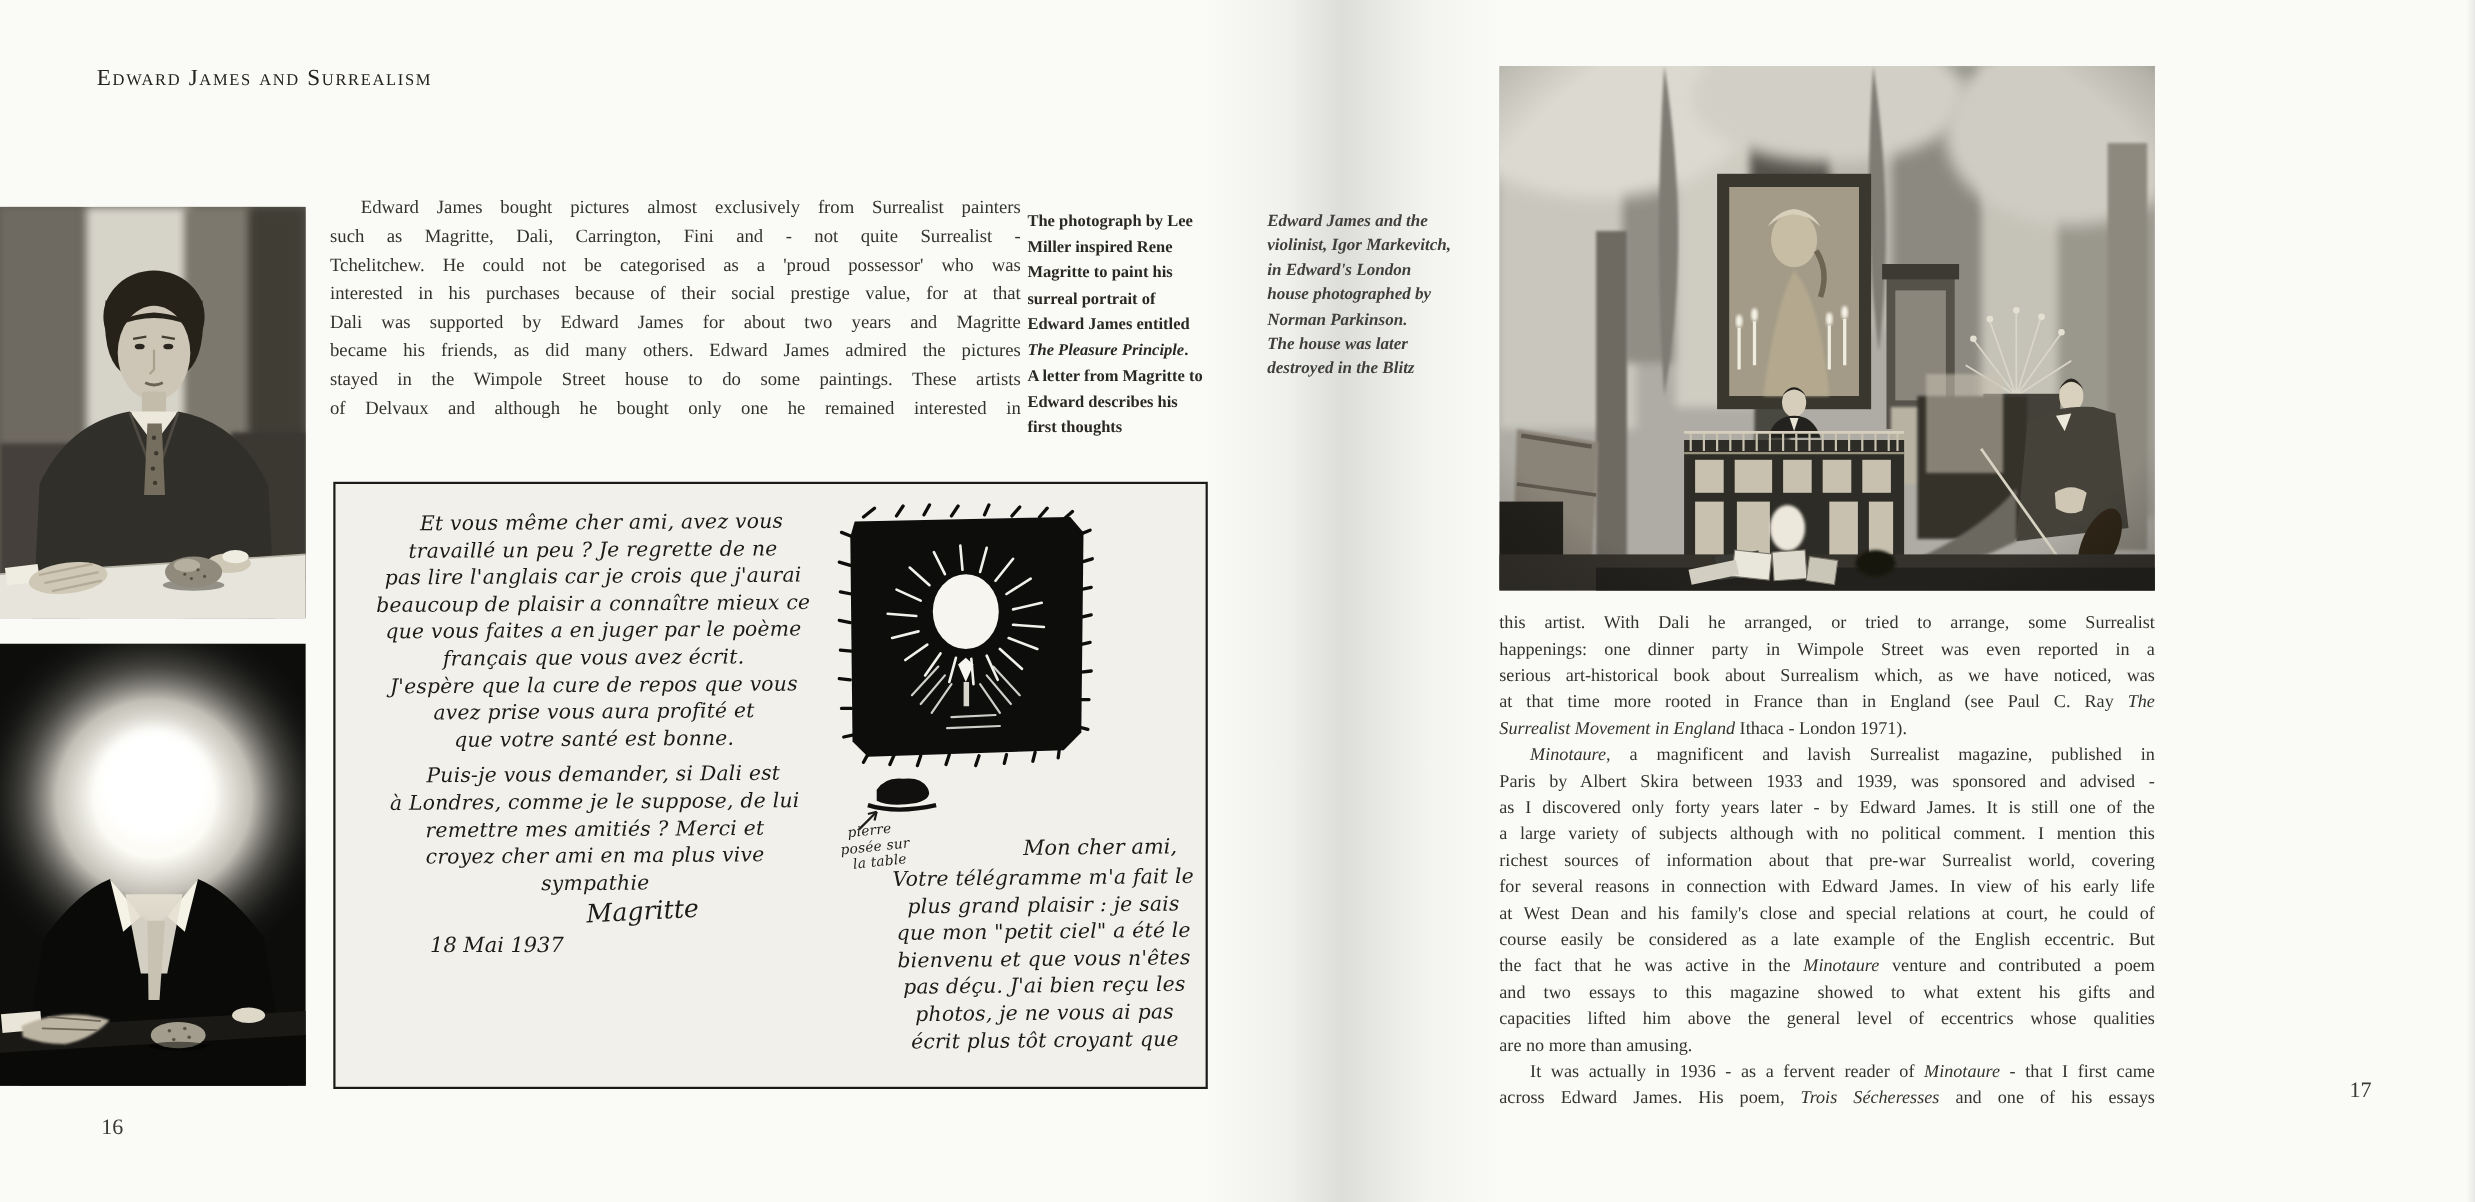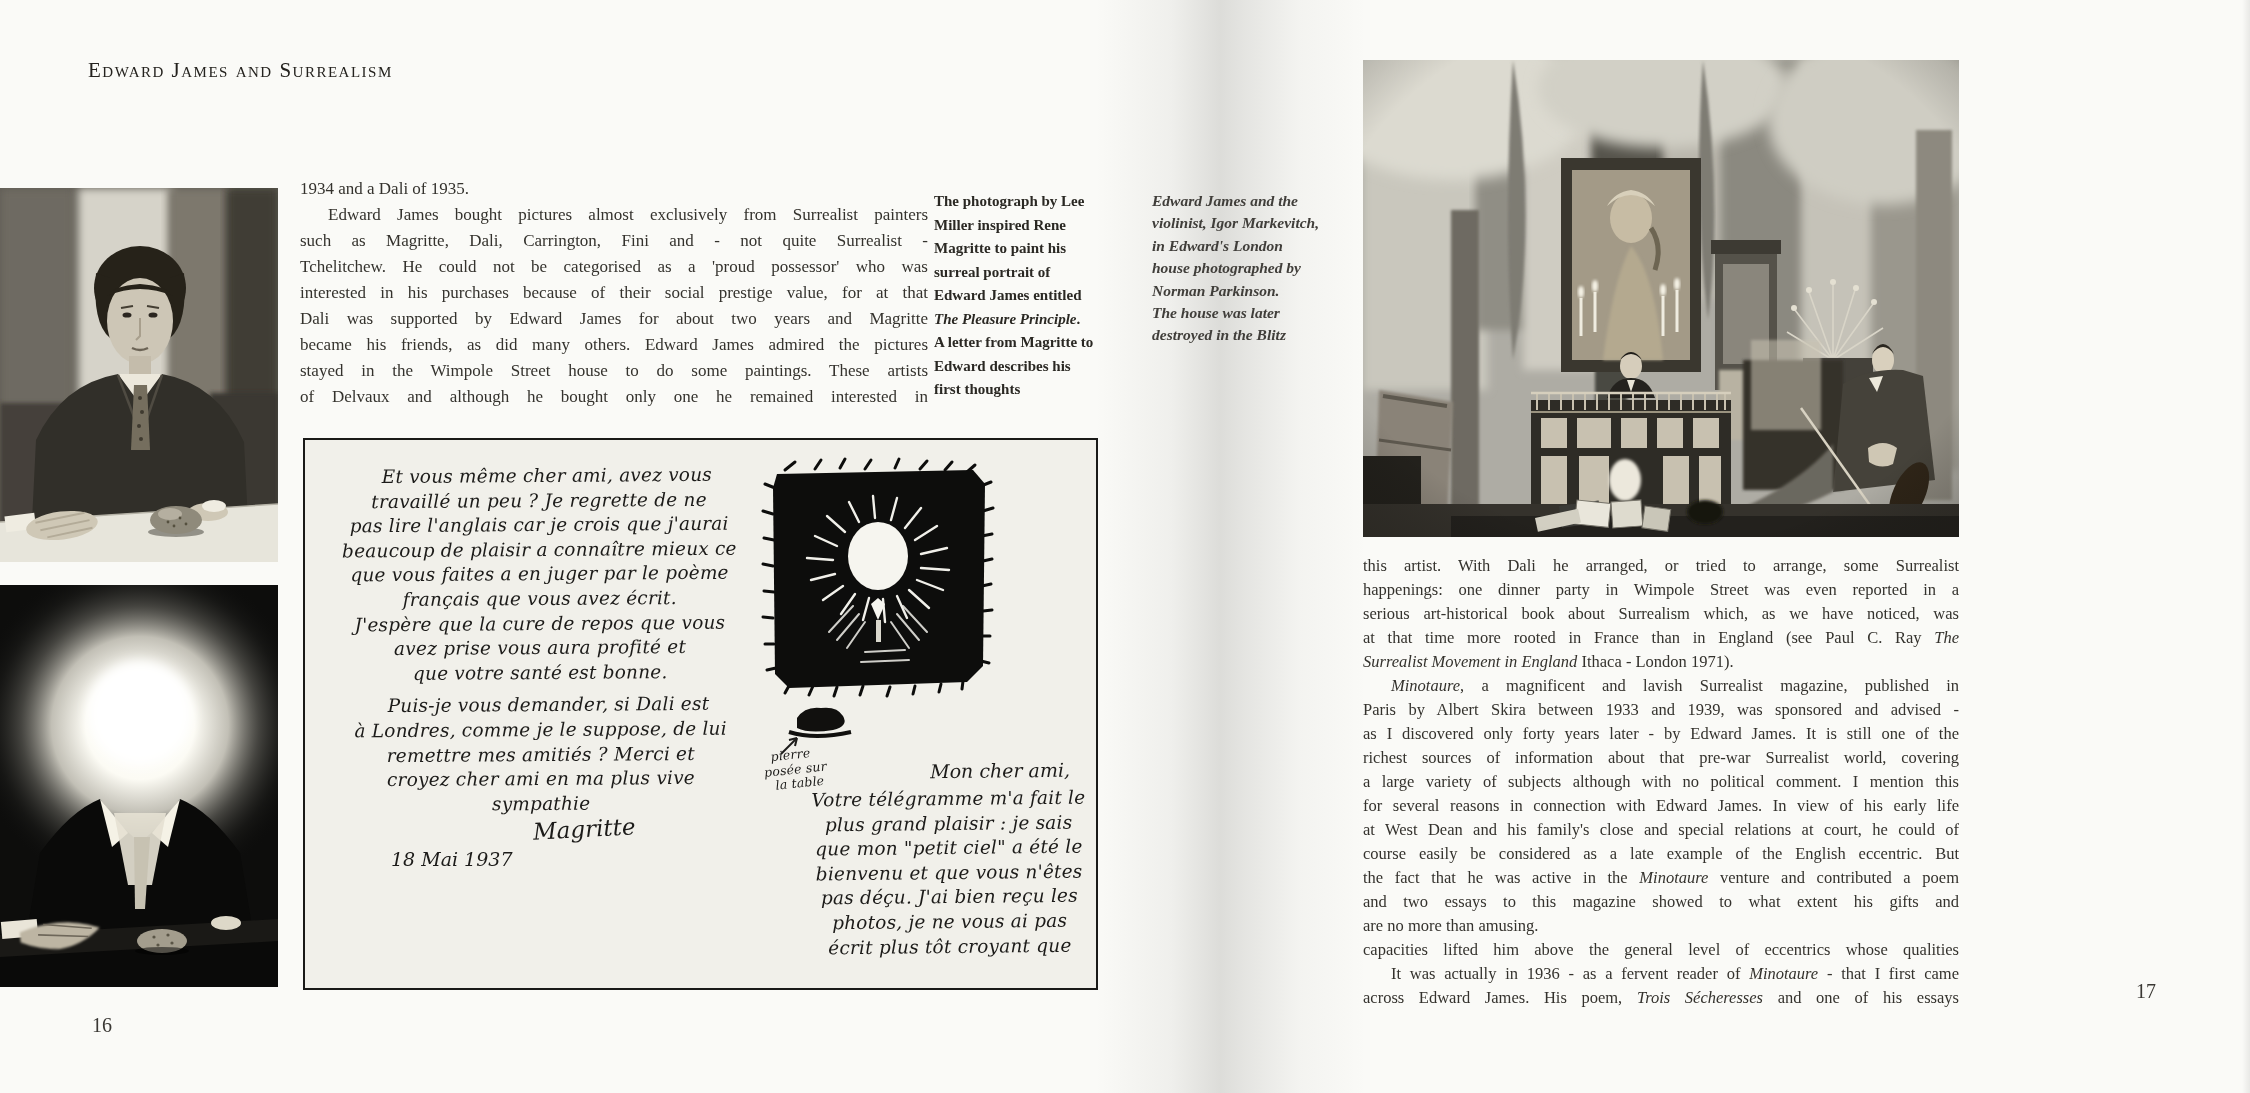--- a/index.html
+++ b/index.html
@@ -155,21 +155,20 @@
     <ellipse cx="162" cy="356" rx="25" ry="12" fill="#a39d8d"></ellipse>
     <circle cx="154" cy="352" r="1.6" fill="#5a5546"></circle>
       <circle cx="168" cy="350" r="1.6" fill="#5a5546"></circle>
     <circle cx="172" cy="358" r="1.6" fill="#5a5546"></circle>
       <circle cx="158" cy="360" r="1.6" fill="#5a5546"></circle>
     <ellipse cx="162" cy="366" rx="27" ry="4" fill="#000000" opacity="0.5"></ellipse>
     <ellipse cx="226" cy="338" rx="15" ry="7" fill="#ddd8c8"></ellipse>
   </svg>
 
   <div class="abs bodycol body-left">
-      <div class="tline pend"><span>1934 and a Dali of 1935.</span></div>
       <div class="tline pind"><span>Edward James bought pictures almost exclusively from Surrealist painters</span></div>
       <div class="tline"><span>such as Magritte, Dali, Carrington, Fini and - not quite Surrealist -</span></div>
       <div class="tline"><span>Tchelitchew. He could not be categorised as a 'proud possessor' who was</span></div>
       <div class="tline"><span>interested in his purchases because of their social prestige value, for at that</span></div>
       <div class="tline"><span>Dali was supported by Edward James for about two years and Magritte</span></div>
       <div class="tline"><span>became his friends, as did many others. Edward James admired the pictures</span></div>
       <div class="tline"><span>stayed in the Wimpole Street house to do some paintings. These artists</span></div>
       <div class="tline"><span>of Delvaux and although he bought only one he remained interested in</span></div>
     </div>
 
@@ -415,29 +414,29 @@
 
   <div class="abs bodycol body-right">
       <div class="tline"><span>this artist. With Dali he arranged, or tried to arrange, some Surrealist</span></div>
       <div class="tline"><span>happenings: one dinner party in Wimpole Street was even reported in a</span></div>
       <div class="tline"><span>serious art-historical book about Surrealism which, as we have noticed, was</span></div>
       <div class="tline"><span>at that time more rooted in France than in England (see Paul C. Ray </span><i>The</i></div>
       <div class="tline pend"><i>Surrealist Movement in England</i><span> Ithaca - London 1971).</span></div>
       <div class="tline pind"><i>Minotaure</i><span>, a magnificent and lavish Surrealist magazine, published in</span></div>
       <div class="tline"><span>Paris by Albert Skira between 1933 and 1939, was sponsored and advised -</span></div>
       <div class="tline"><span>as I discovered only forty years later - by Edward James. It is still one of the</span></div>
+      <div class="tline"><span>a large variety of subjects although with no political comment. I mention this</span></div>
       <div class="tline"><span>richest sources of information about that pre-war Surrealist world, covering</span></div>
-      <div class="tline"><span>a large variety of subjects although with no political comment. I mention this</span></div>
       <div class="tline"><span>for several reasons in connection with Edward James. In view of his early life</span></div>
       <div class="tline"><span>at West Dean and his family's close and special relations at court, he could of</span></div>
       <div class="tline"><span>course easily be considered as a late example of the English eccentric. But</span></div>
       <div class="tline"><span>the fact that he was active in the </span><i>Minotaure</i><span> venture and contributed a poem</span></div>
       <div class="tline"><span>and two essays to this magazine showed to what extent his gifts and</span></div>
+      <div class="tline"><span>capacities lifted him above the general level of eccentrics whose qualities</span></div>
       <div class="tline pend"><span>are no more than amusing.</span></div>
-      <div class="tline"><span>capacities lifted him above the general level of eccentrics whose qualities</span></div>
       <div class="tline pind"><span>It was actually in 1936 - as a fervent reader of </span><i>Minotaure</i><span> - that I first came</span></div>
       <div class="tline"><span>across Edward James. His poem, </span><i>Trois Sécheresses</i><span> and one of his essays</span></div>
     </div>
 
   <div class="abs pagenum pn-right">17</div>
 
   <div class="abs edge-right"></div>
 </div>
 
 </body></html>

